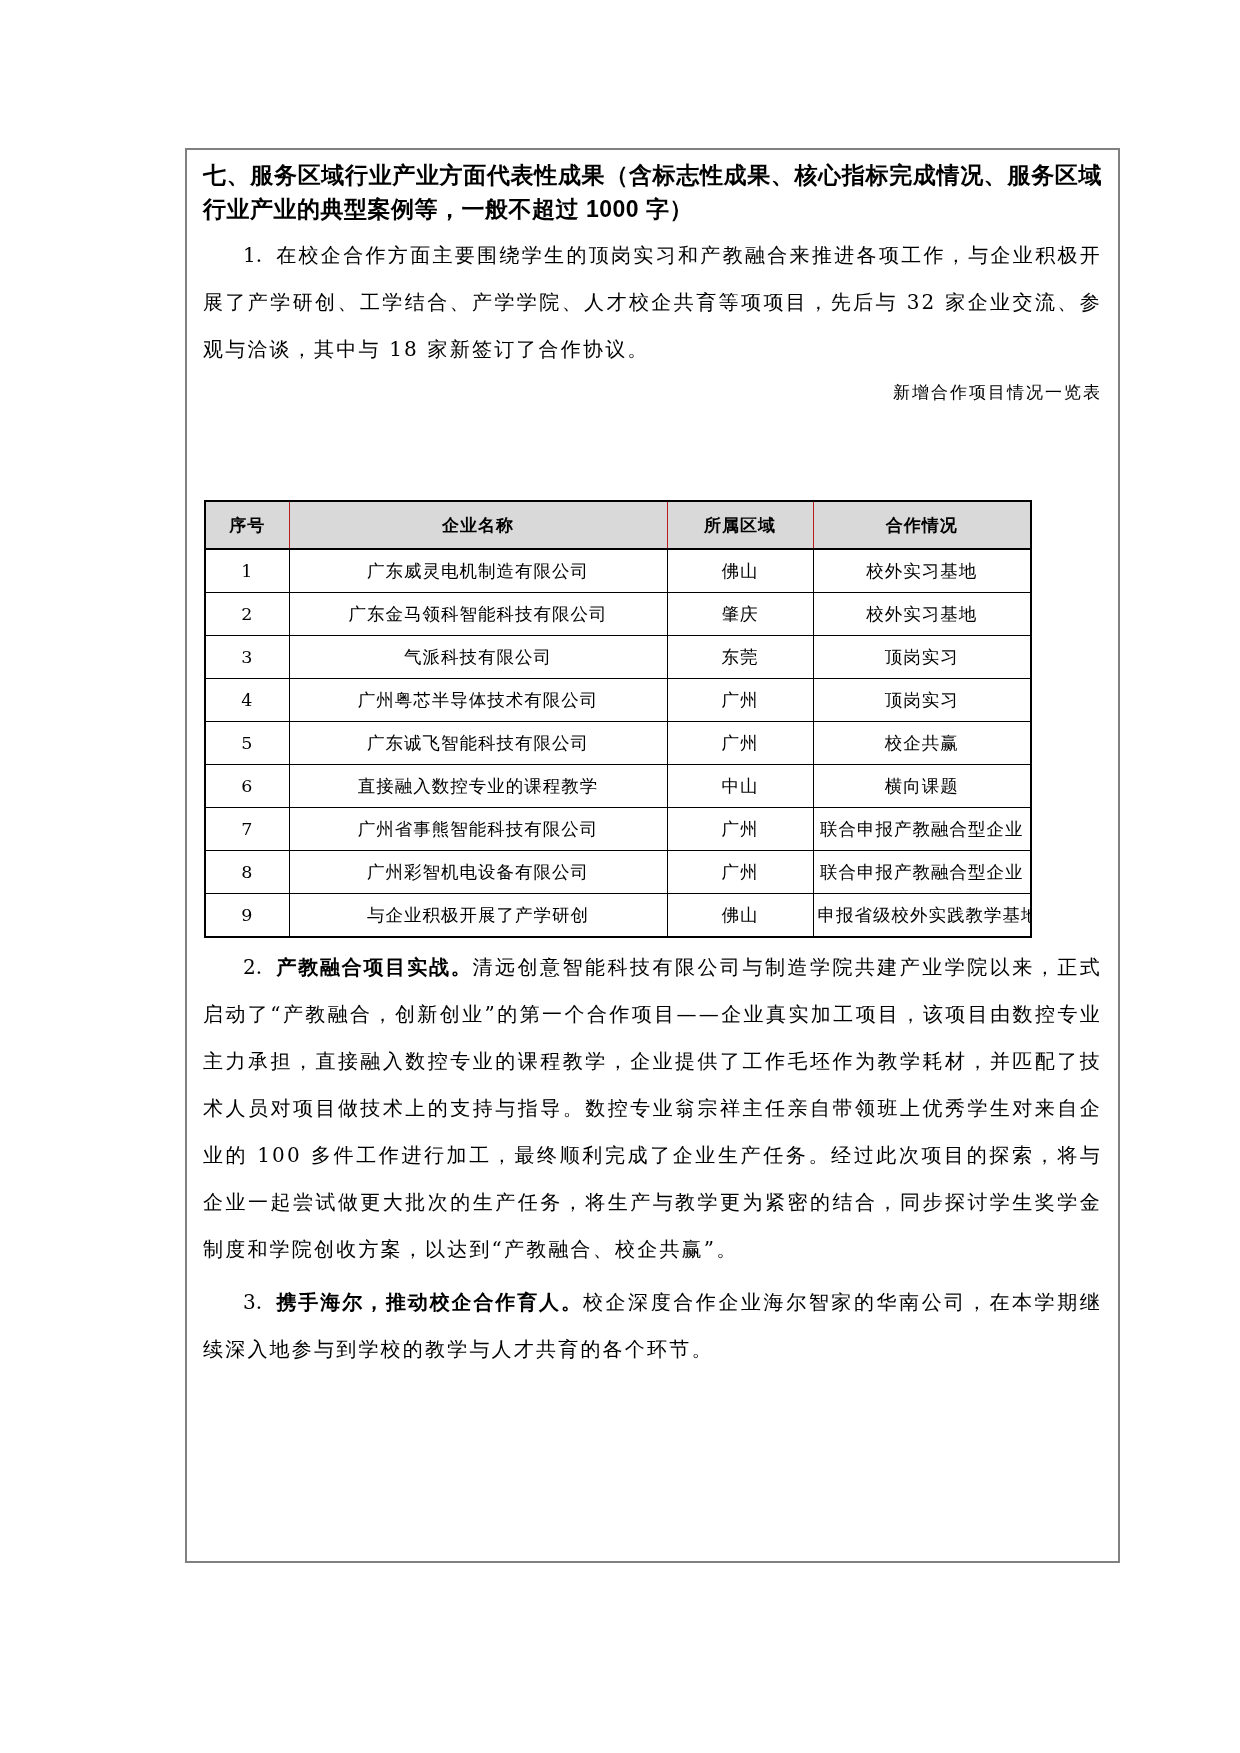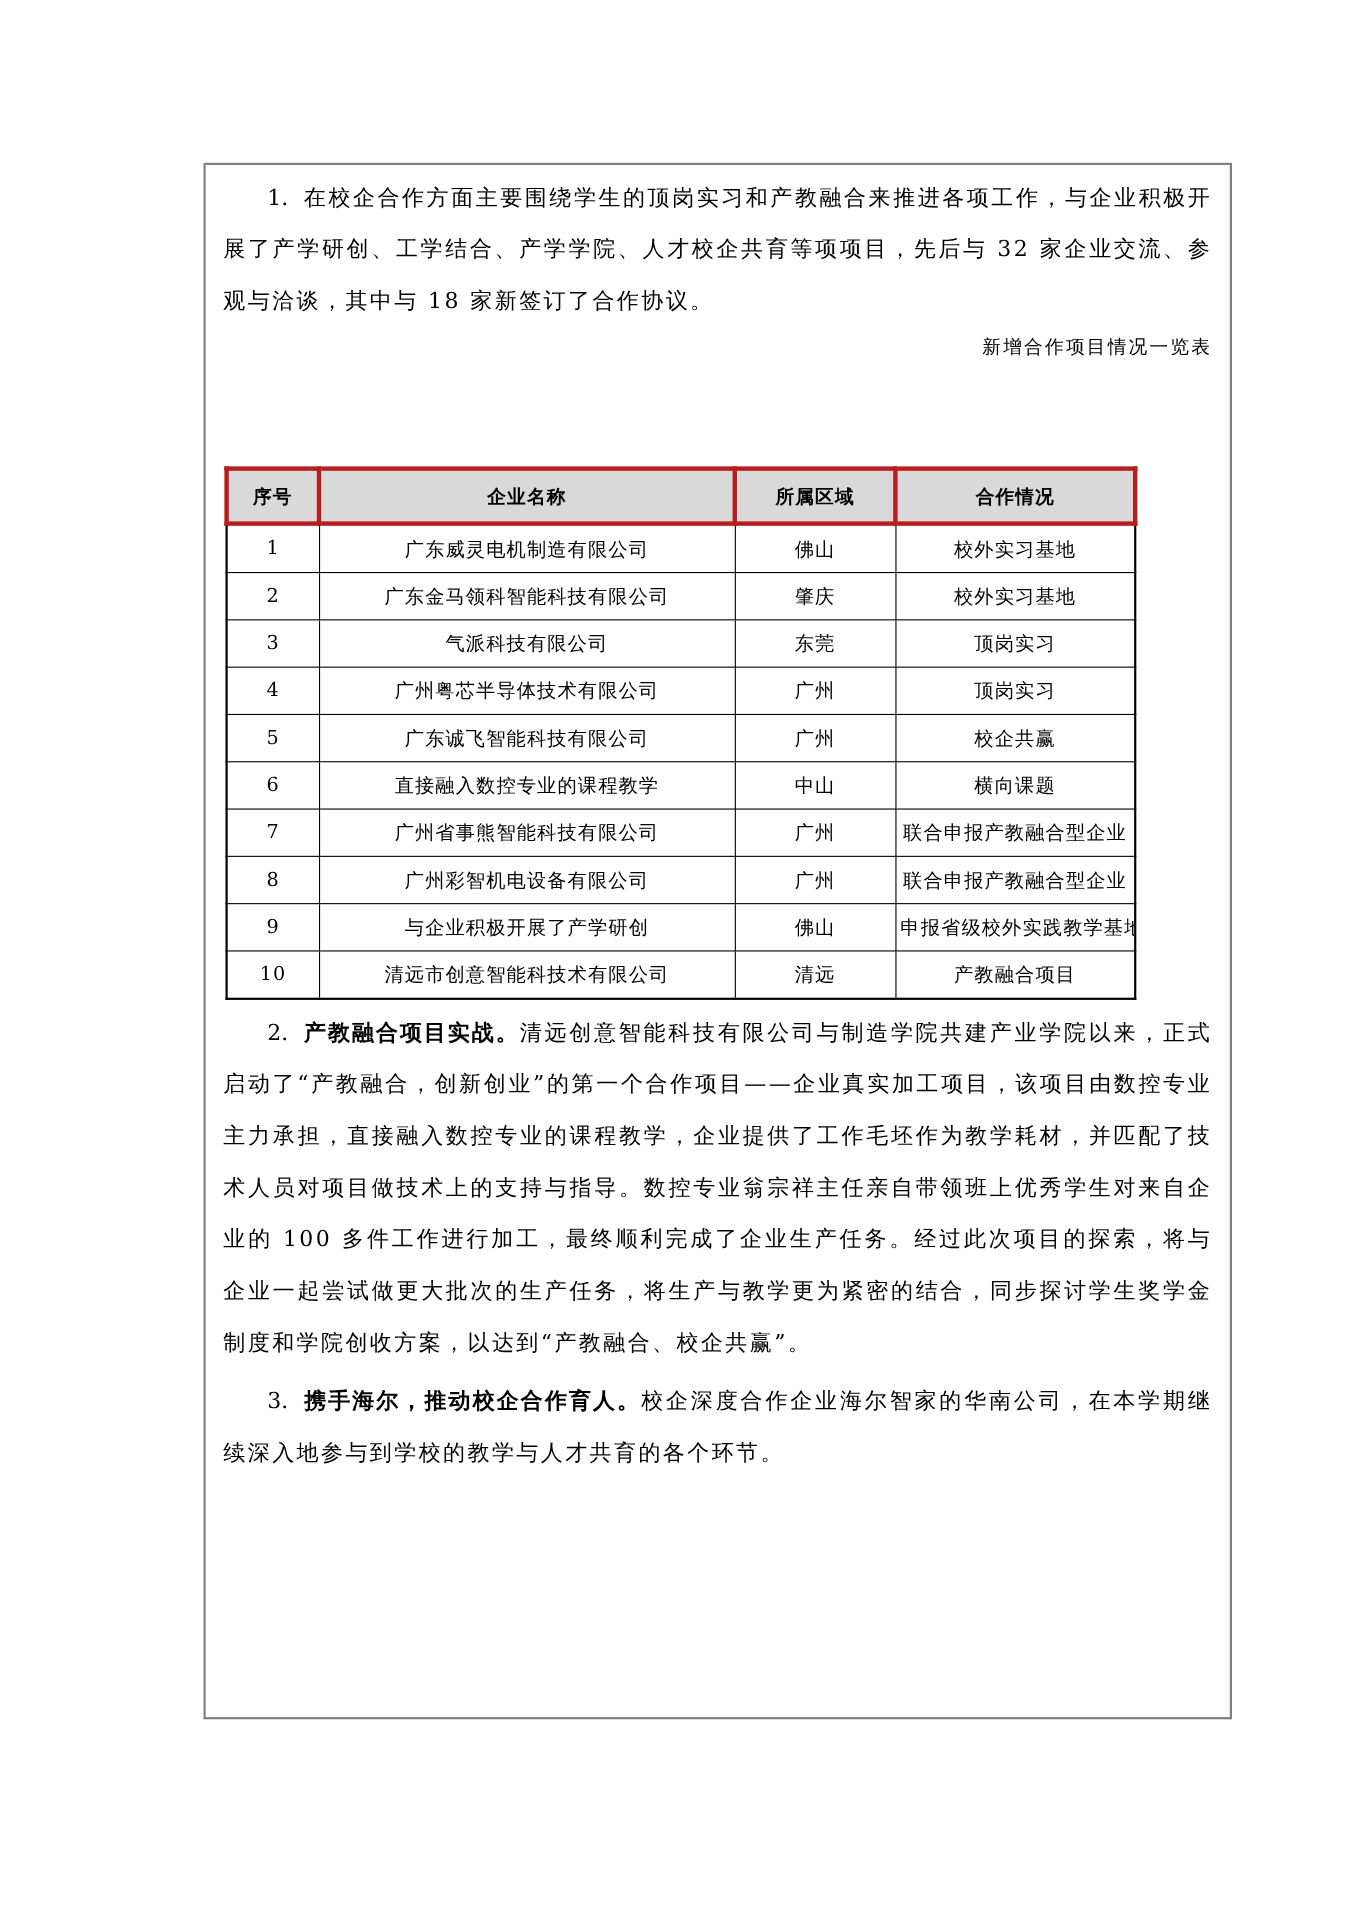--- a/index.html
+++ b/index.html
@@ -63,21 +63,21 @@
   table.coop-table {
     margin: 95px 0 0 1px;
     border-collapse: collapse;
     table-layout: fixed;
     width: 826px;
     font-size: 17.5px;
     letter-spacing: 1px;
   }
   table.coop-table th {
     background: #d9d9d9;
-    border: 4px solid #b91c1c;
+    border: 1px solid #b91c1c;
     height: 44px;
     font-weight: 700;
     text-align: center;
     font-family: "Liberation Sans", "DejaVu Sans", sans-serif;
     font-size: 17px;
   }
   table.coop-table td {
     border: 1px solid #000000;
     height: 42px;
     text-align: center;
@@ -94,20 +94,21 @@
   }
   .p2 { margin-top: 56px; }
   .p3 { margin-top: 0; }
 </style>
 </head>
 <body>
 
 <div class="page">
   <div class="content-box">
 
+    <div class="section-heading">七、服务区域行业产业方面代表性成果（含标志性成果、核心指标完成情况、服务区域行业产业的典型案例等，一般不超过 1000 字）</div>
 
     <p class="body-para p1"><span class="para-num">1.</span><span>在校企合作方面主要围绕学生的顶岗实习和产教融合来推进各项工作，与企业积极开展了产学研创、工学结合、产学学院、人才校企共育等项项目，先后与 32 家企业交流、参观与洽谈，其中与 18 家新签订了合作协议。</span></p>
 
     <div class="table-caption">新增合作项目情况一览表</div>
 
     <table class="coop-table">
       <colgroup>
         <col style="width:84px">
         <col style="width:378px">
         <col style="width:146px">
@@ -169,26 +170,20 @@
             <td>广州彩智机电设备有限公司</td>
             <td>广州</td>
             <td>联合申报产教融合型企业</td>
           </tr>
           <tr>
             <td>9</td>
             <td>与企业积极开展了产学研创</td>
             <td>佛山</td>
             <td>申报省级校外实践教学基地</td>
           </tr>
-          <tr>
-            <td>10</td>
-            <td>清远市创意智能科技术有限公司</td>
-            <td>清远</td>
-            <td>产教融合项目</td>
-          </tr>
         </tbody>
     </table>
 
     <p class="body-para p2"><span class="para-num">2.</span><b class="lead">产教融合项目实战。</b><span>清远创意智能科技有限公司与制造学院共建产业学院以来，正式启动了“产教融合，创新创业”的第一个合作项目——企业真实加工项目，该项目由数控专业主力承担，直接融入数控专业的课程教学，企业提供了工作毛坯作为教学耗材，并匹配了技术人员对项目做技术上的支持与指导。数控专业翁宗祥主任亲自带领班上优秀学生对来自企业的 100 多件工作进行加工，最终顺利完成了企业生产任务。经过此次项目的探索，将与企业一起尝试做更大批次的生产任务，将生产与教学更为紧密的结合，同步探讨学生奖学金制度和学院创收方案，以达到“产教融合、校企共赢”。</span></p>
 
     <p class="body-para p3"><span class="para-num">3.</span><b class="lead">携手海尔，推动校企合作育人。</b><span>校企深度合作企业海尔智家的华南公司，在本学期继续深入地参与到学校的教学与人才共育的各个环节。</span></p>
 
   </div>
 </div>
 

